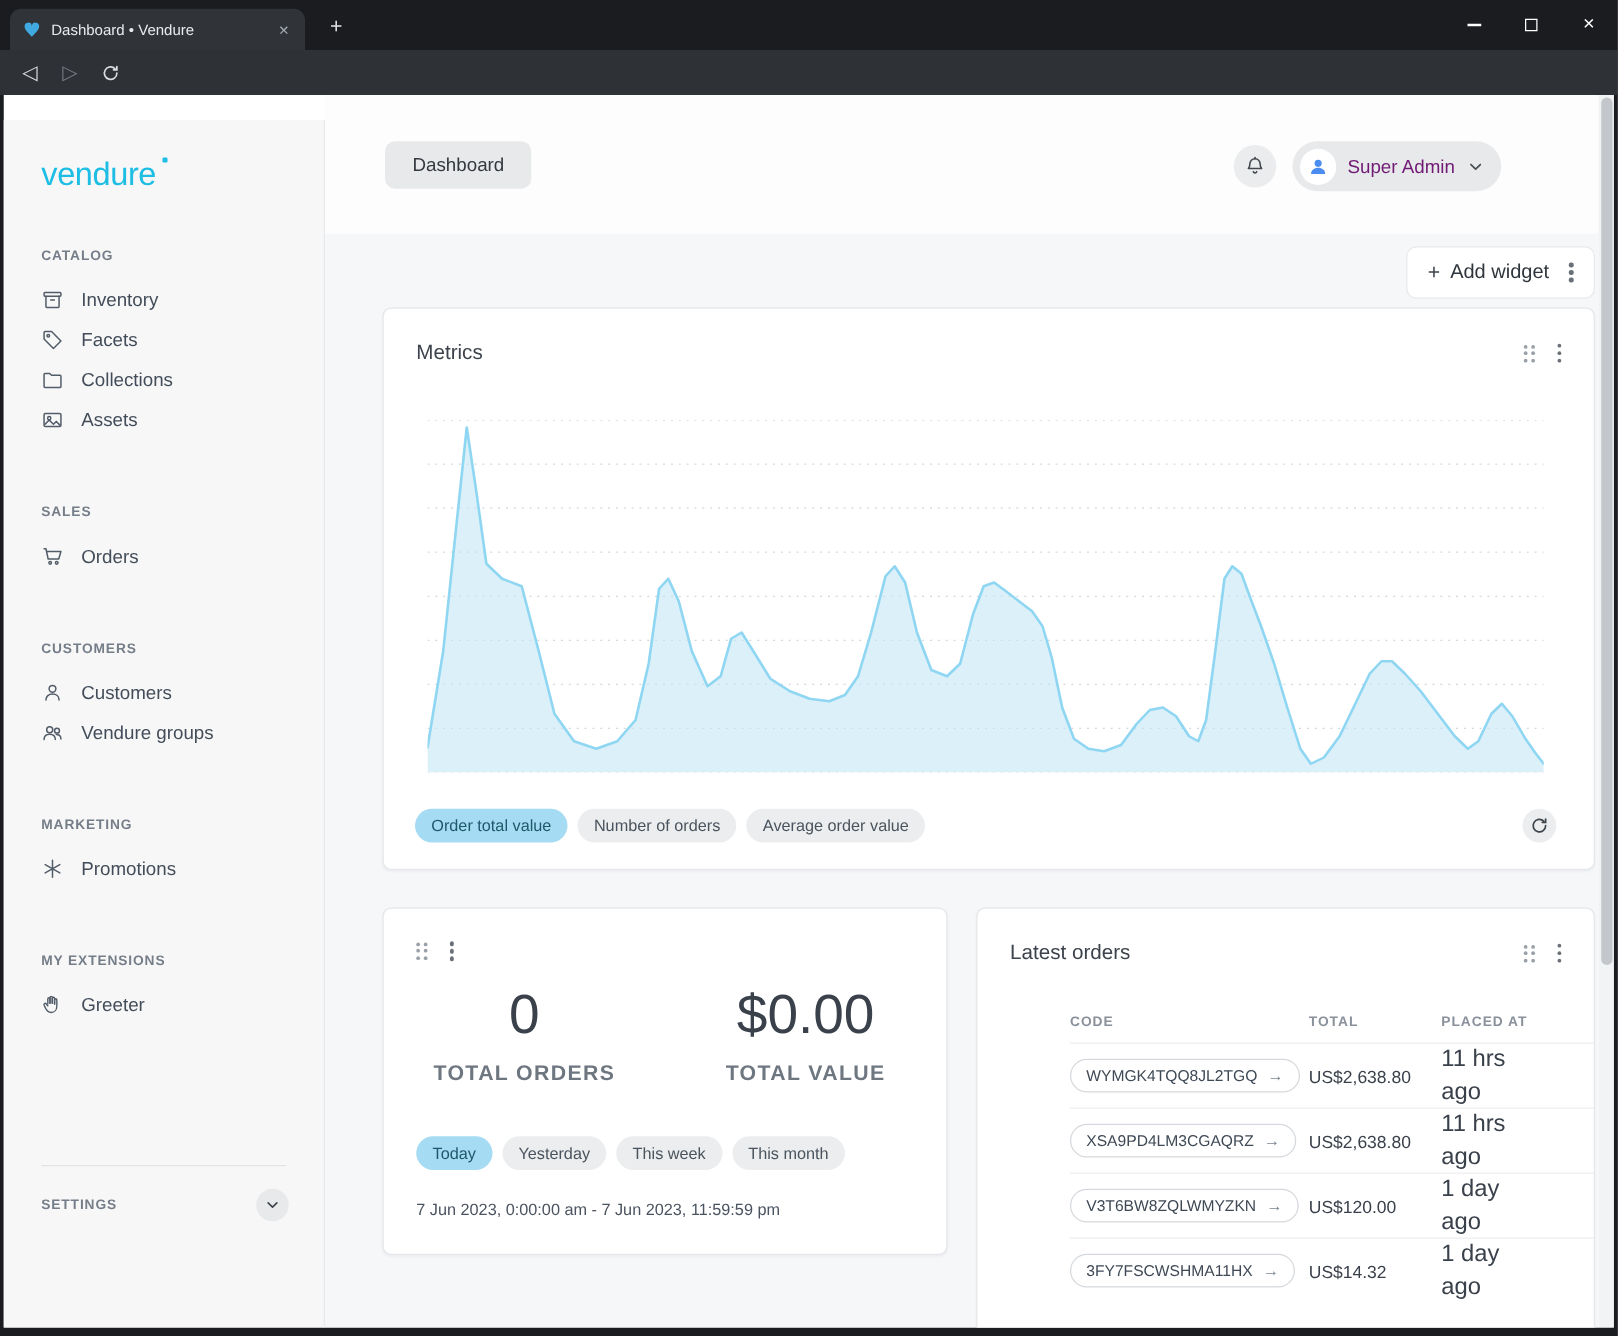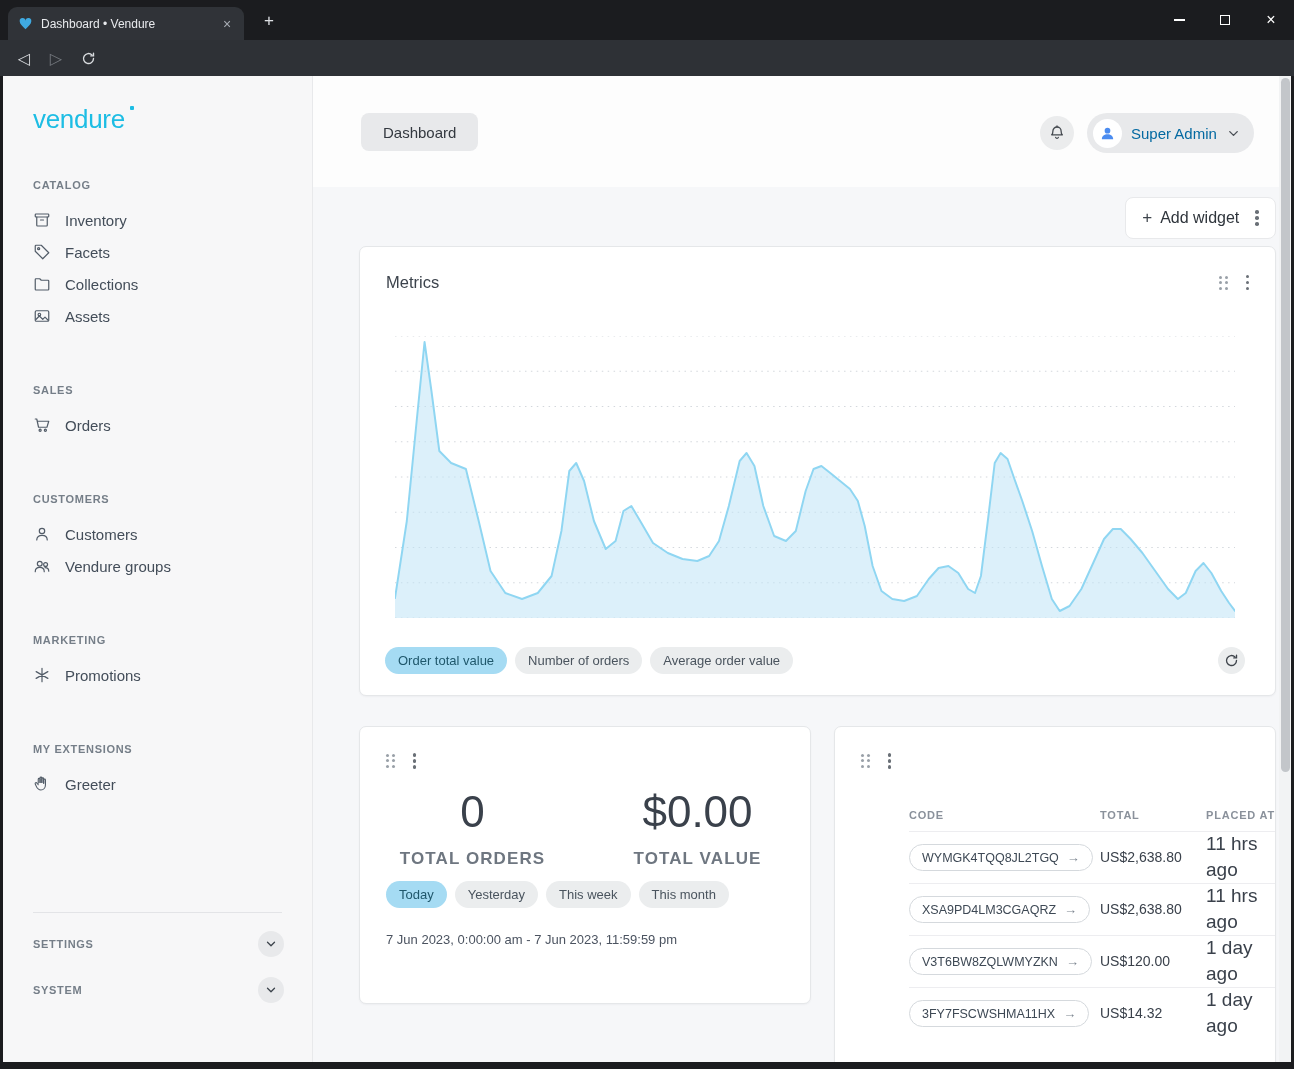--- a/index.html
+++ b/index.html
@@ -31,21 +31,21 @@
   .info-circ { width:14px; height:14px; border:1.4px solid #9aa0a6; border-radius:50%; color:#9aa0a6;
                font-size:9px; display:flex; align-items:center; justify-content:center; font-weight:700; flex:none; }
   .url { font-size:13.5px; color:#e8eaed; white-space:nowrap; }
   .url .path { color:#c3c7cc; }
   .chrome-ic { position:absolute; top:46px; width:26px; height:26px; display:flex; align-items:center; justify-content:center; }
   .chrome-sep { position:absolute; left:1077px; top:50px; width:1px; height:18px; background:#4b4f55; }
 
   
   .page { position:absolute; top:76px; left:3px; right:3px; bottom:7px; background:#fff; display:flex; }
 
-  .sidebar { width:310px; flex:none; background:#f7f7f8; border-right:1px solid #e8e9eb; padding:28px 0 0 30px; position:relative; }
+  .sidebar { width:257px; flex:none; background:#f7f7f8; border-right:1px solid #e8e9eb; padding:28px 0 0 30px; position:relative;margin-top:20px; }
   .logo { font-size:26px; color:#1dbde4; letter-spacing:-0.3px; margin-bottom:44px; position:relative; display:inline-block; }
   .logo-dot { position:absolute; right:-9px; top:2px; width:4px; height:4px; background:#1dbde4; border-radius:1px; }
   .nav-label { font-size:11px; font-weight:700; color:#757e88; letter-spacing:0.7px; margin-bottom:13px; }
   .nav-section { margin-bottom:52px; }
   .nav-item { height:32px; display:flex; align-items:center; gap:14px; font-size:15px; color:#434d59; cursor:pointer; }
   .nav-ico { width:18px; height:18px; color:#525c68; display:flex; align-items:center; }
   .nav-ico svg { width:18px; height:18px; }
   .side-divider { height:1px; background:#e3e4e7; margin:112px 30px 8px 0; }
   .collapse-row { height:46px; display:flex; align-items:center; justify-content:space-between; padding-right:28px; }
   .collapse-row .nav-label { margin:0; }
@@ -56,21 +56,21 @@
   .main-header { position:absolute; top:0; left:0; right:0; height:111px; background:#fdfdfd; }
   .pill-dashboard { position:absolute; left:48px; top:37px; height:38px; padding:0 22px; background:#e8e9eb;
                     border-radius:8px; display:flex; align-items:center; font-size:15px; color:#33383f; }
   .bell-btn { position:absolute; left:727px; top:40px; width:34px; height:34px; border-radius:50%; background:#ebeced;
               display:flex; align-items:center; justify-content:center; color:#44494f; }
   .bell-btn svg { width:18px; height:18px; }
   .user-pill { position:absolute; left:774px; top:37px; height:40px; background:#e8e9eb; border-radius:20px;
                display:flex; align-items:center; gap:9px; padding:0 13px 0 6px; }
   .avatar { width:29px; height:29px; border-radius:50%; background:#fff; display:flex; align-items:center; justify-content:center; color:#4b8cf0; }
   .avatar svg { width:17px; height:17px; }
-  .user-name { font-size:15px; color:#0369a1; }
+  .user-name { font-size:15px; color:#701a75; }
   .user-pill .chev { color:#4a4f55; display:flex; }
   .user-pill .chev svg { width:15px; height:15px; }
 
   .addwidget { position:absolute; right:3px; top:121px; width:151px; height:42px; background:#fff;
                border:1px solid #e8e9eb; border-radius:8px; display:flex; align-items:center; justify-content:center; gap:8px; }
   .addwidget .plus { font-size:17px; color:#3d434b; }
   .addwidget .lbl { font-size:16px; color:#2f353c; }
 
   .dots6 { display:grid; grid-template-columns:3px 3px; grid-auto-rows:3px; gap:2.5px; }
   .dots6 i { background:#99a0a8; border-radius:50%; }
@@ -92,21 +92,21 @@
   .chip.selected { background:#a5dbf3; color:#1f576b; }
   .refresh-btn { position:absolute; right:30px; top:400px; width:27px; height:27px; border-radius:50%;
                  background:#ebedee; display:flex; align-items:center; justify-content:center; color:#3f454c; }
   .refresh-btn svg { width:15px; height:15px; }
 
   .card-summary { left:46px; top:650px; width:452px; height:278px; }
   .stats { display:flex; margin-top:18px; }
   .stat { flex:1; text-align:center; }
   .stat-value { font-size:44px; color:#3a414b; line-height:50px; }
   .stat-label { margin-top:12px; font-size:17px; font-weight:700; letter-spacing:1.1px; color:#6e7680; }
-  .range-chips { display:flex; gap:8px; padding:0 26px; margin-top:12px; }
+  .range-chips { display:flex; gap:8px; padding:0 26px; margin-top:40px; }
   .date-range { margin-top:24px; padding-left:26px; font-size:13px; color:#4b5360; }
 
   .card-latest { left:521px; right:3px; top:650px; height:430px; }
   .lo-table { margin:30px 0 0 74px; width:500px; }
   .lo-row { display:flex; align-items:center; }
   .lo-head { height:32px; }
   .lo-data { height:52px; border-top:1px solid #ededf0; }
   .col-code { width:191px; }
   .col-total { width:106px; }
   .col-placed { width:115px; }
@@ -291,28 +291,20 @@
               </svg>
             </span>
           <span>Greeter</span>
         </div>
       </div>
 
       <div class="side-divider"></div>
 
       <div class="collapse-row">
         <div class="nav-label">SETTINGS</div>
-        <span class="chev-circ">
-            <svg viewBox="0 0 24 24" fill="none" stroke="currentColor" stroke-width="2.2" stroke-linecap="round" stroke-linejoin="round">
-              <path d="M6 9l6 6 6-6"></path>
-            </svg>
-          </span>
-      </div>
-      <div class="collapse-row">
-        <div class="nav-label">SYSTEM</div>
         <span class="chev-circ">
             <svg viewBox="0 0 24 24" fill="none" stroke="currentColor" stroke-width="2.2" stroke-linecap="round" stroke-linejoin="round">
               <path d="M6 9l6 6 6-6"></path>
             </svg>
           </span>
       </div>
     </aside>
 
     <div class="main">
       <div class="main-header"></div>
@@ -435,20 +427,21 @@
           <span class="chip selected">Today</span>
           <span class="chip">Yesterday</span>
           <span class="chip">This week</span>
           <span class="chip">This month</span>
         </div>
         <div class="date-range">7 Jun 2023, 0:00:00 am - 7 Jun 2023, 11:59:59 pm</div>
       </div>
 
       <div class="card card-latest">
         <div class="card-head">
+          <div class="card-title">Latest orders</div>
           <div class="card-icons">
             <span class="dots6">
                 <i></i>
                 <i></i>
                 <i></i>
                 <i></i>
                 <i></i>
                 <i></i>
               </span>
             <span class="dots3">

